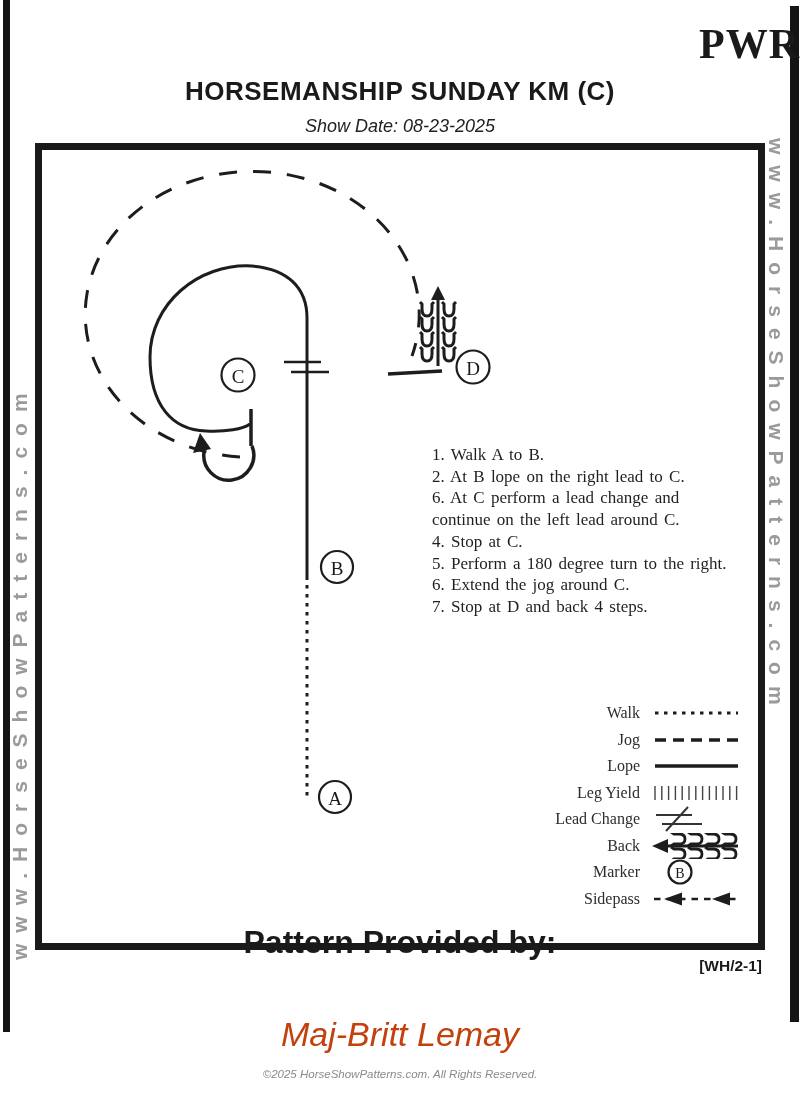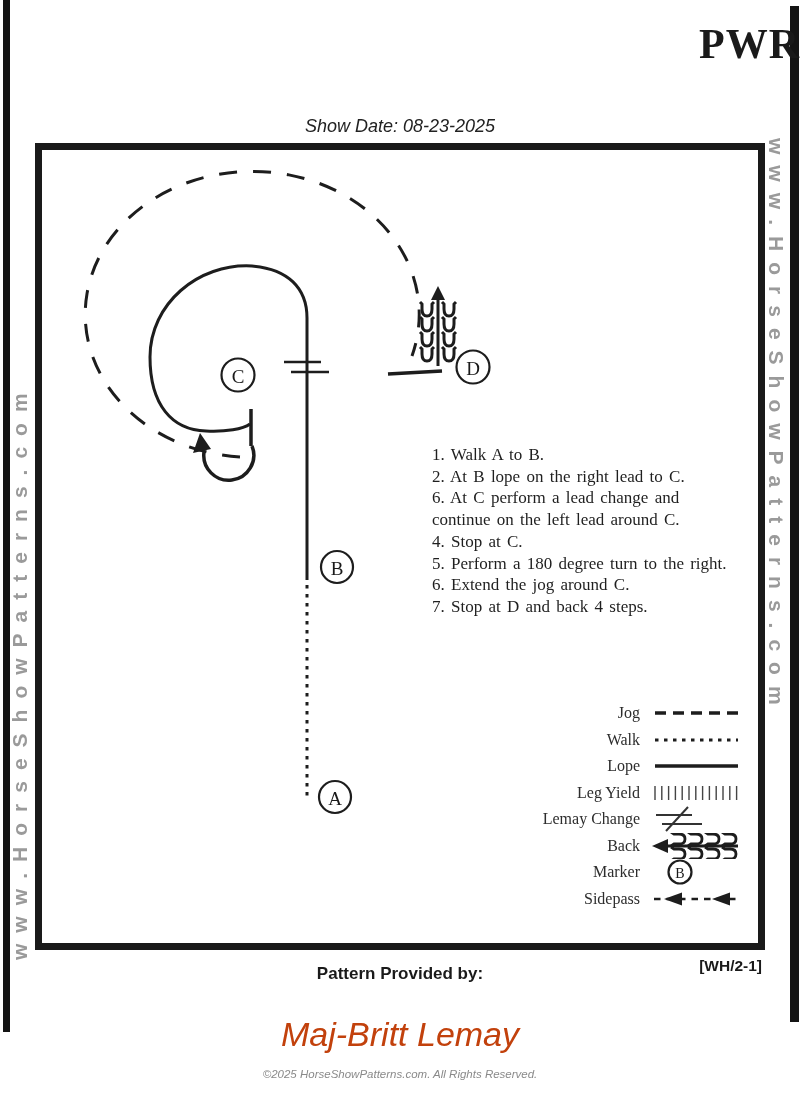--- a/index.html
+++ b/index.html
@@ -28,33 +28,34 @@
                 font-family:"Liberation Serif","DejaVu Serif",serif;font-size:17px;line-height:21.7px;color:#1f1f1f;word-spacing:2px;}
 
   .legend{position:absolute;left:485px;top:700px;width:257px;}
   .lrow{display:flex;align-items:center;height:26.5px;}
   .llabel{flex:1;text-align:right;padding-right:10px;
           font-family:"Liberation Serif","DejaVu Serif",serif;font-size:16px;color:#2d2d2d;white-space:nowrap;}
   .lsym{width:92px;height:26px;}
   .lsym svg{display:block;}
 
   .fcode{position:absolute;right:38px;top:957px;font-weight:700;font-size:15.5px;}
-  .fprov{position:absolute;left:0;top:964px;width:100%;text-align:center;font-weight:700;font-size:17px;}
+  .fprov{position:absolute;left:0;top:924px;width:100%;text-align:center;font-weight:700;font-size:32px;}
   .fname{position:absolute;left:0;top:1015px;width:100%;text-align:center;font-style:italic;font-size:34px;color:#c2410c;}
   .fcopy{position:absolute;left:0;top:1068px;width:100%;text-align:center;font-style:italic;font-size:11.5px;color:#8a8a8a;}
 </style>
 </head>
 <body>
 
 <div class="page">
 
   <div class="edge edge-left"></div>
   <div class="edge edge-right"></div>
 
   <div class="title">PWR</div>
+  <div class="subtitle">HORSEMANSHIP SUNDAY KM (C)</div>
   <div class="showdate">Show Date: 08-23-2025</div>
 
   <div class="wm wm-left">www.HorseShowPatterns.com</div>
   <div class="wm wm-right">www.HorseShowPatterns.com</div>
 
   <div class="dbox"></div>
 
   <svg class="pattern-svg" viewBox="0 0 800 1108">
 
     <path d="M 240 457 A 167 143 0 1 1 412 356" fill="none" stroke="#1d1d1d" stroke-width="3" stroke-dasharray="18 16"></path>
@@ -116,58 +117,58 @@
     <div>6. At C perform a lead change and continue on the left lead around C.</div>
     <div>4. Stop at C.</div>
     <div>5. Perform a 180 degree turn to the right.</div>
     <div>6. Extend the jog around C.</div>
     <div>7. Stop at D and back 4 steps.</div>
   </div>
 
   <div class="legend">
 
     <div class="lrow">
+      <span class="llabel">Walk</span>
+      <span class="lsym">
+        <svg width="92" height="26" viewBox="0 0 92 26">
+          <line x1="5" y1="13" x2="88" y2="13" stroke="#1d1d1d" stroke-width="3" stroke-dasharray="3.5 5.5"></line>
+        </svg>
+      </span>
+    </div>
+
+    <div class="lrow">
       <span class="llabel">Jog</span>
       <span class="lsym">
         <svg width="92" height="26" viewBox="0 0 92 26">
           <line x1="5" y1="13" x2="88" y2="13" stroke="#1d1d1d" stroke-width="3.5" stroke-dasharray="11 7"></line>
         </svg>
       </span>
     </div>
 
-    <div class="lrow">
-      <span class="llabel">Walk</span>
-      <span class="lsym">
-        <svg width="92" height="26" viewBox="0 0 92 26">
-          <line x1="5" y1="13" x2="88" y2="13" stroke="#1d1d1d" stroke-width="3" stroke-dasharray="3.5 5.5"></line>
-        </svg>
-      </span>
-    </div>
-
 
     <div class="lrow">
       <span class="llabel">Lope</span>
       <span class="lsym">
         <svg width="92" height="26" viewBox="0 0 92 26">
           <line x1="5" y1="13" x2="88" y2="13" stroke="#1d1d1d" stroke-width="3.5"></line>
         </svg>
       </span>
     </div>
 
     <div class="lrow">
       <span class="llabel">Leg Yield</span>
       <span class="lsym">
         <svg width="92" height="26" viewBox="0 0 92 26">
           <path d="M5 6V20M11.8 6V20M18.6 6V20M25.4 6V20M32.2 6V20M39 6V20M45.8 6V20M52.6 6V20M59.4 6V20M66.2 6V20M73 6V20M79.8 6V20M86.6 6V20" stroke="#444" stroke-width="1.4" fill="none"></path>
         </svg>
       </span>
     </div>
 
     <div class="lrow">
-      <span class="llabel">Lemay Change</span>
+      <span class="llabel">Lead Change</span>
       <span class="lsym">
         <svg width="92" height="26" viewBox="0 0 92 26">
           <line x1="6" y1="9" x2="42" y2="9" stroke="#333" stroke-width="2"></line>
           <line x1="12" y1="18" x2="52" y2="18" stroke="#333" stroke-width="2"></line>
           <line x1="38" y1="1" x2="16" y2="25" stroke="#333" stroke-width="2"></line>
         </svg>
       </span>
     </div>
 
     <div class="lrow">

